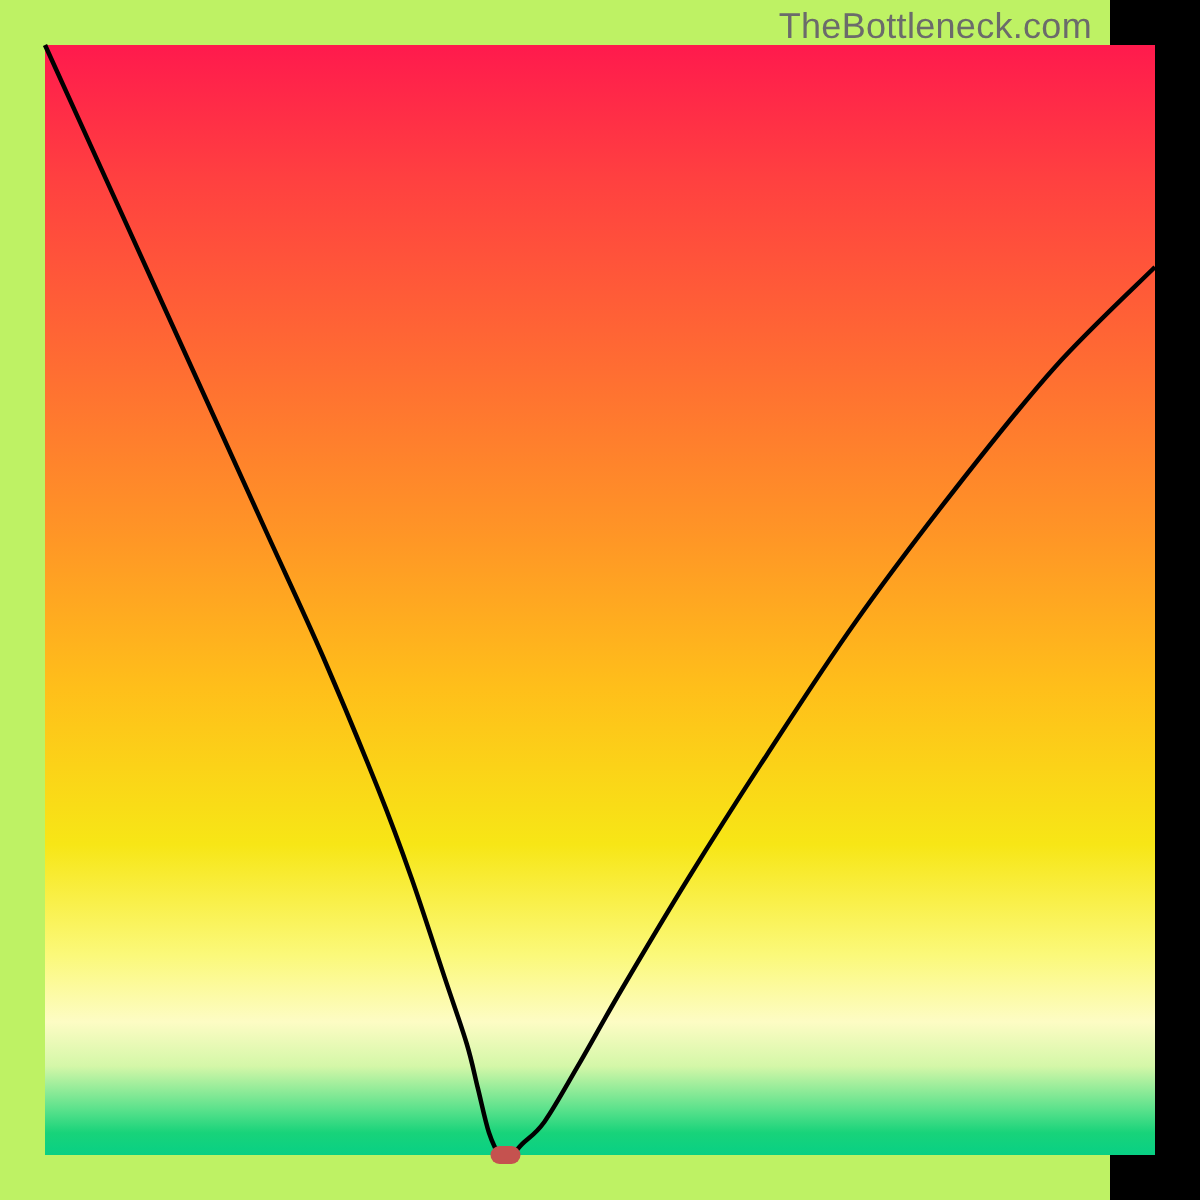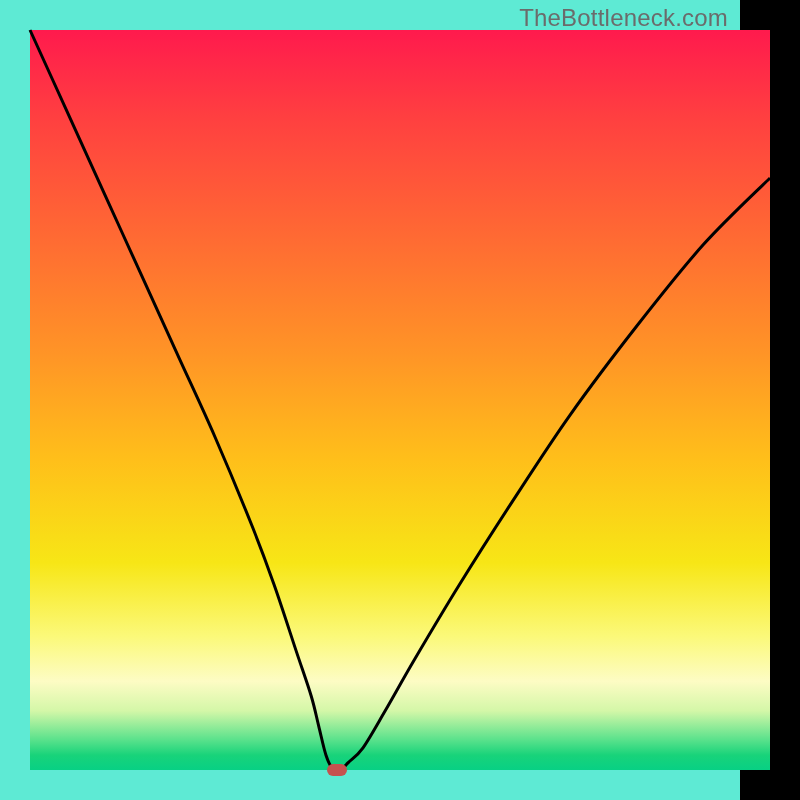--- a/index.html
+++ b/index.html
@@ -8,21 +8,21 @@
     width: 800px;
     height: 800px;
     overflow: hidden;
     font-family: Arial, Helvetica, sans-serif;
     background: #000;
   }
   .chart-frame {
     position: relative;
     width: 740px;
     height: 800px;
-    background: #5eead4;
+    background: #bef264;
   }
   .plot-area {
     position: absolute;
     left: 30px;
     top: 30px;
     width: 740px;
     height: 740px;
     
     background: linear-gradient(
       to bottom,

